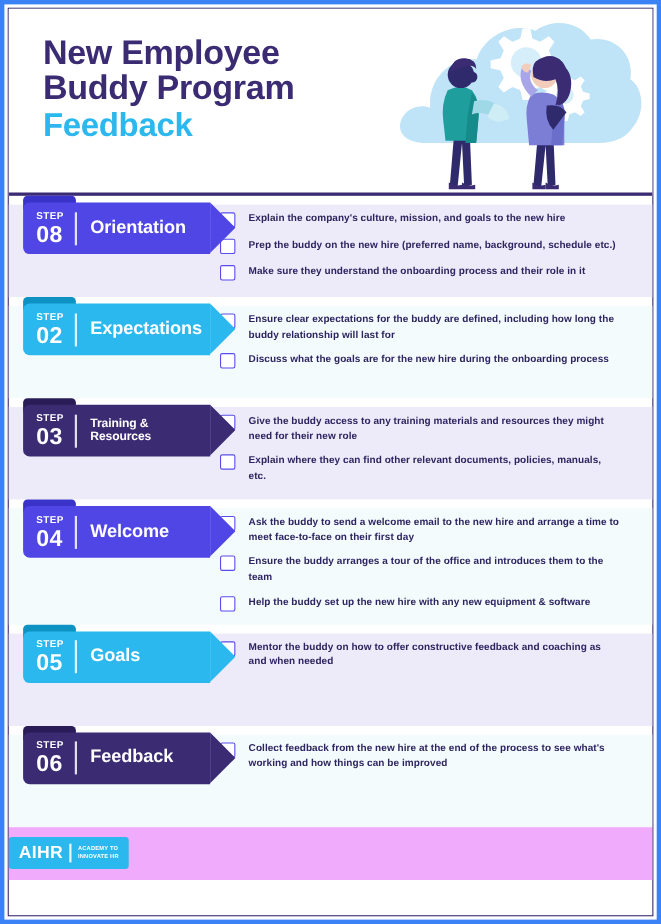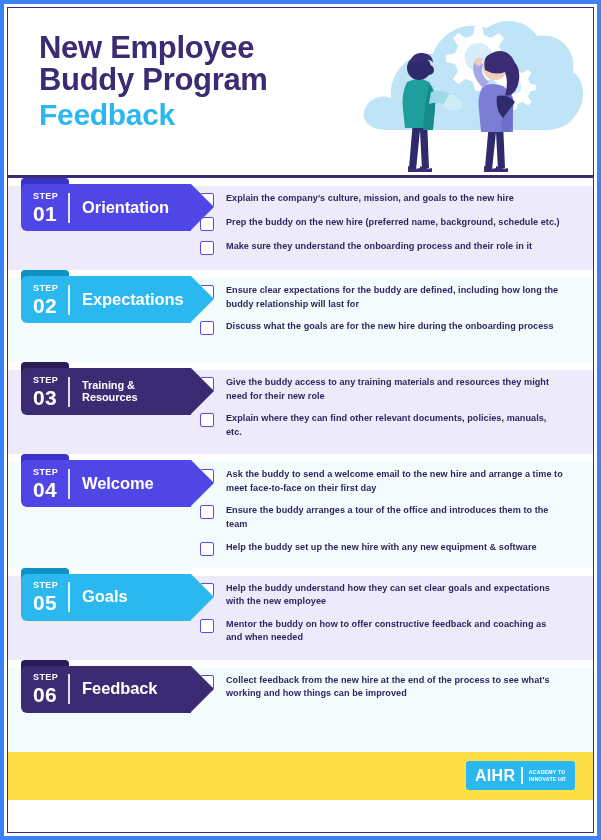--- a/index.html
+++ b/index.html
@@ -166,24 +166,24 @@
     color: #2E2560;
     line-height: 1.5;
     letter-spacing: 0.05px;
     max-width: 350px;
   }
 
   
   .footer {
     position: relative;
     height: 48px;
-    background: #fde047;
+    background: #f0abfc;
     display: flex;
     align-items: center;
-    justify-content: flex-end;
+    justify-content: flex-start;
     padding-right: 18px;
   }
   .logo {
     display: flex;
     align-items: center;
     background: #2BB8EE;
     border-radius: 3px;
     padding: 6px 9px;
     height: 29px;
   }
@@ -263,21 +263,21 @@
 
     <div class="rows">
         <div class="row">
           <div class="row-bg" style="background: rgb(237, 235, 250);"></div>
           <div class="row-body">
             <div class="badge-wrap">
               <div class="badge-tab" style="background: rgb(58, 51, 201);"></div>
               <div class="badge" style="background: rgb(79, 70, 229); color: rgb(79, 70, 229);">
                 <div class="badge-step">
                   <span class="sm">STEP</span>
-                  <span class="num">01</span>
+                  <span class="num">08</span>
                 </div>
                 <div class="badge-divider"></div>
                 <div class="badge-title"><span>Orientation</span></div>
               </div>
             </div>
             <div class="items">
               <div class="item">
                 <div class="checkbox" style="border-color: rgb(90, 76, 232);"></div>
                 <div class="item-text" style="color: rgb(46, 37, 96);">Explain the company's culture, mission, and goals to the new hire</div>
               </div>
@@ -382,24 +382,20 @@
               <div class="badge" style="background: rgb(43, 184, 238); color: rgb(43, 184, 238);">
                 <div class="badge-step">
                   <span class="sm">STEP</span>
                   <span class="num">05</span>
                 </div>
                 <div class="badge-divider"></div>
                 <div class="badge-title"><span>Goals</span></div>
               </div>
             </div>
             <div class="items">
-              <div class="item">
-                <div class="checkbox" style="border-color: rgb(90, 76, 232);"></div>
-                <div class="item-text" style="color: rgb(46, 37, 96);">Help the buddy understand how they can set clear goals and expectations with the new employee</div>
-              </div>
               <div class="item">
                 <div class="checkbox" style="border-color: rgb(90, 76, 232);"></div>
                 <div class="item-text" style="color: rgb(46, 37, 96);">Mentor the buddy on how to offer constructive feedback and coaching as and when needed</div>
               </div>
             </div>
           </div>
         </div>
         <div class="row">
           <div class="row-bg" style="background: rgb(244, 251, 253);"></div>
           <div class="row-body">

